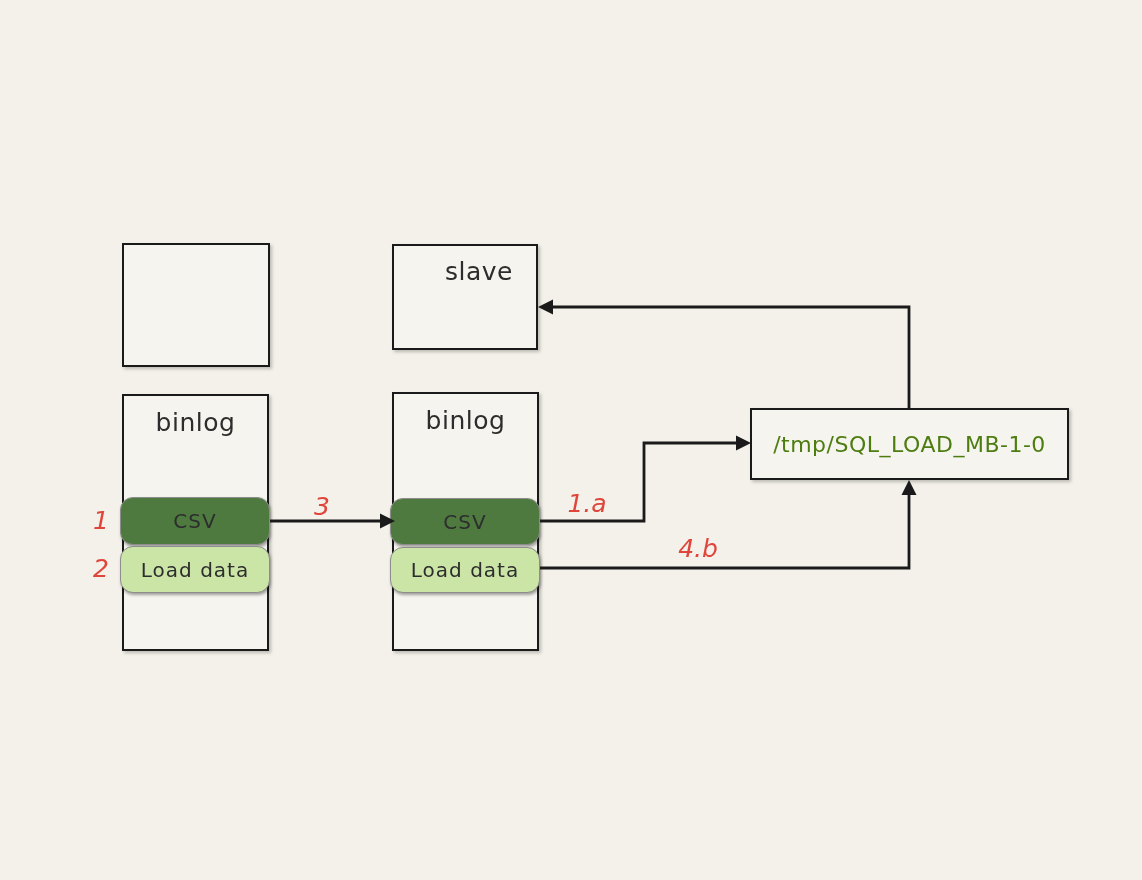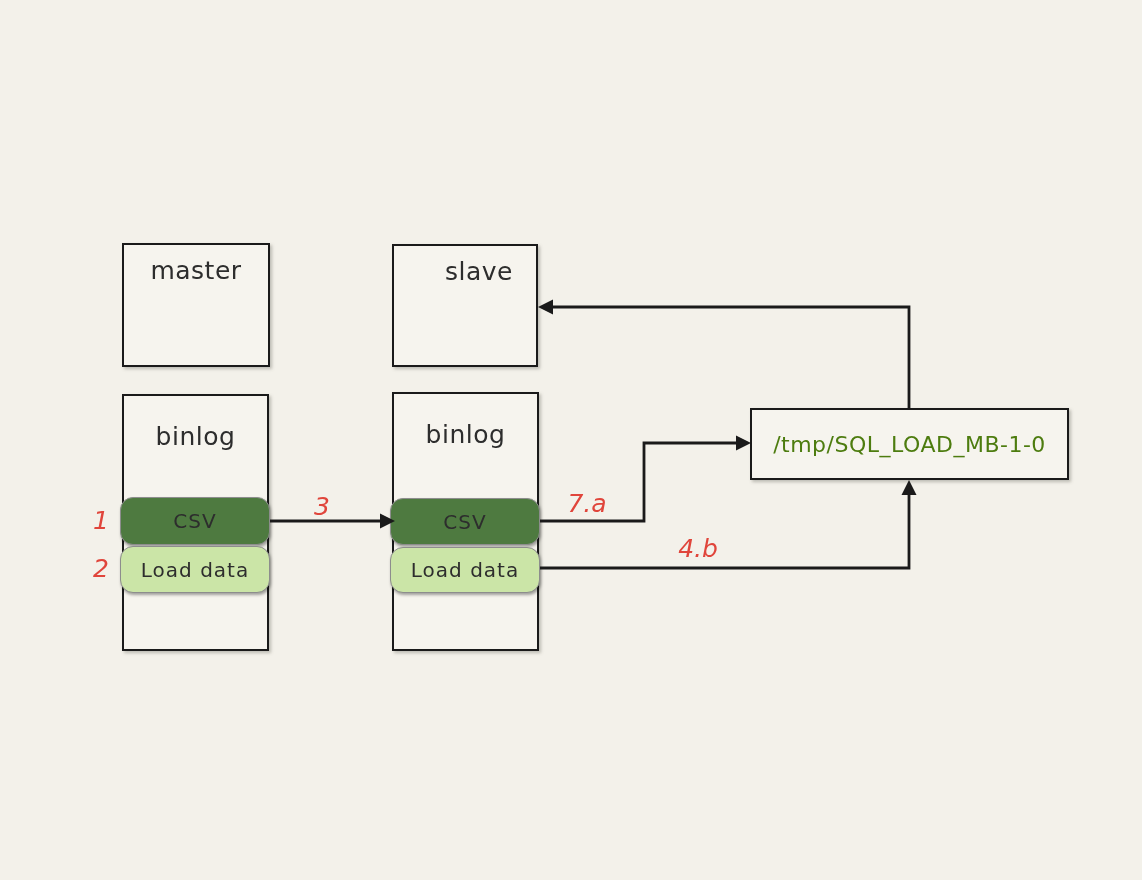--- a/index.html
+++ b/index.html
@@ -18,33 +18,33 @@
   }
   
   .box {
     position: absolute;
     border: 2.5px solid #1a1a1a;
     background: #f6f4ee;
     box-sizing: border-box;
     box-shadow: 2px 2px 3px rgba(90, 90, 80, 0.35);
   }
   .box-master  { left: 122px; top: 243px; width: 148px; height: 124px; }
-  .box-slave   { left: 392px; top: 244px; width: 146px; height: 123px; padding-left: 28px; }
+  .box-slave   { left: 392px; top: 244px; width: 146px; height: 106px; padding-left: 28px; }
   .box-binlog-l{ left: 122px; top: 394px; width: 147px; height: 257px; }
   .box-binlog-r{ left: 392px; top: 392px; width: 147px; height: 259px; }
   .box-tmp     { left: 750px; top: 408px; width: 319px; height: 72px;
                  display: flex; align-items: center; justify-content: center; }
   .box-title {
     text-align: center;
     font-size: 25px;
     color: #2d2d2d;
     letter-spacing: 0.5px;
   }
   .box-master .box-title, .box-slave .box-title { margin-top: 11px; }
-  .box-binlog-l .box-title, .box-binlog-r .box-title { margin-top: 26px; }
+  .box-binlog-l .box-title, .box-binlog-r .box-title { margin-top: 12px; }
   .tmp-label {
     font-size: 22px;
     color: #4d7c0f;
     letter-spacing: 0.5px;
     white-space: nowrap;
   }
   
   .pill {
     position: absolute;
     box-sizing: border-box;
@@ -101,21 +101,20 @@
   .note-3  { left: 322px; top: 506px; }
   .note-4a { left: 587px; top: 503px; }
   .note-4b { left: 698px; top: 548px; }
 </style>
 </head>
 <body>
 
 <div class="canvas" style="background-color: rgb(243, 241, 234);">
 
   <div class="box box-master">
-    <div class="box-title">master</div>
   </div>
 
   <div class="box box-slave">
     <div class="box-title">slave</div>
   </div>
 
   <div class="box box-binlog-l">
     <div class="box-title">binlog</div>
   </div>
 
@@ -155,16 +154,16 @@
     </g>
     <g>
       <path d="M909 408 V307 H552"></path>
       <polygon points="553,299.5 538,307 553,314.5"></polygon>
     </g>
   </svg>
 
   <div class="note note-1">1</div>
   <div class="note note-2">2</div>
   <div class="note note-3">3</div>
-  <div class="note note-4a">7.a</div>
+  <div class="note note-4a">1.a</div>
   <div class="note note-4b">4.b</div>
 
 </div>
 
 </body></html>

